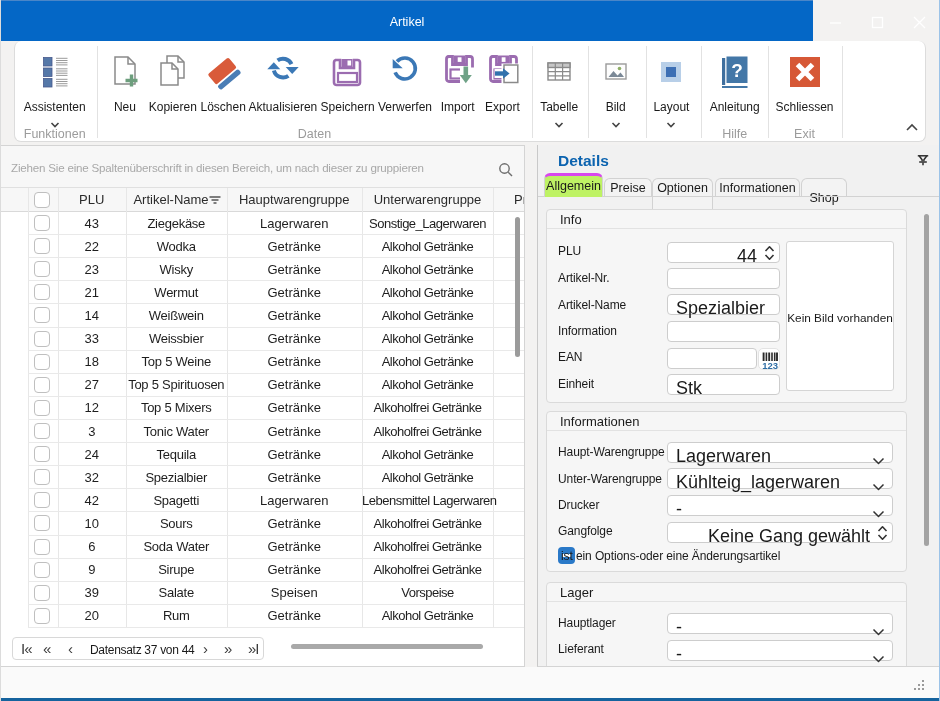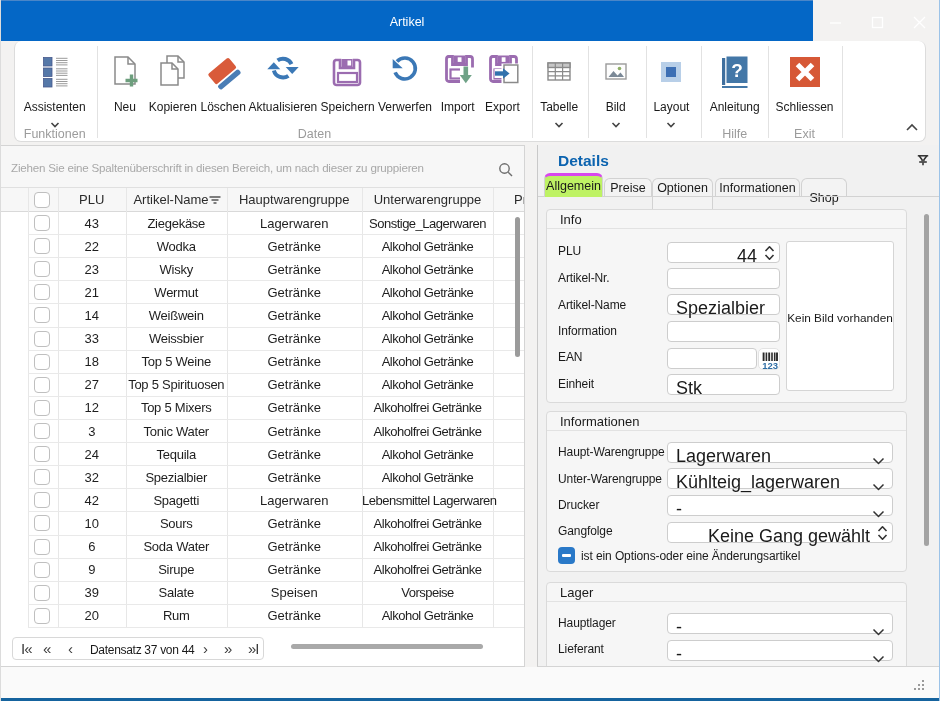--- a/index.html
+++ b/index.html
@@ -506,21 +506,21 @@
 <div class="dlab" style="top:524px;left:557px">Gangfolge</div>
 <div class="dinp" style="top:522px;left:666px;width:226px">
     <span class="numv">Keine Gang gewählt</span>
     <span class="spin"><svg width="11" height="16" viewBox="0 0 11 16">
         <path d="M1.5 6 L5.5 1.8 L9.5 6 M1.5 10 L5.5 14.2 L9.5 10" fill="none" stroke="#333" stroke-width="1.6" stroke-linejoin="round"></path>
       </svg></span>
   </div>
 <div class="chk">
     <span></span>
   </div>
-<div class="dlab" style="left:580px;top:549px">ist ein Options-oder eine Änderungsartikel</div>
+<div class="dlab" style="left:560px;top:549px">ist ein Options-oder eine Änderungsartikel</div>
 <div class="dlab" style="top:616px;left:557px">Hauptlager</div>
 <div class="dinp" style="top:613px;left:666px;width:226px">
     <span class="tv">-</span>
     <span class="cmb"><svg width="13" height="8" viewBox="0 0 13 8">
         <path d="M1.5 1.5 L6.5 6.5 L11.5 1.5" fill="none" stroke="#333" stroke-width="1.5" stroke-linejoin="round"></path>
       </svg></span>
   </div>
 <div class="dlab" style="top:642px;left:557px">Lieferant</div>
 <div class="dinp" style="top:640px;left:666px;width:226px">
     <span class="tv">-</span>

